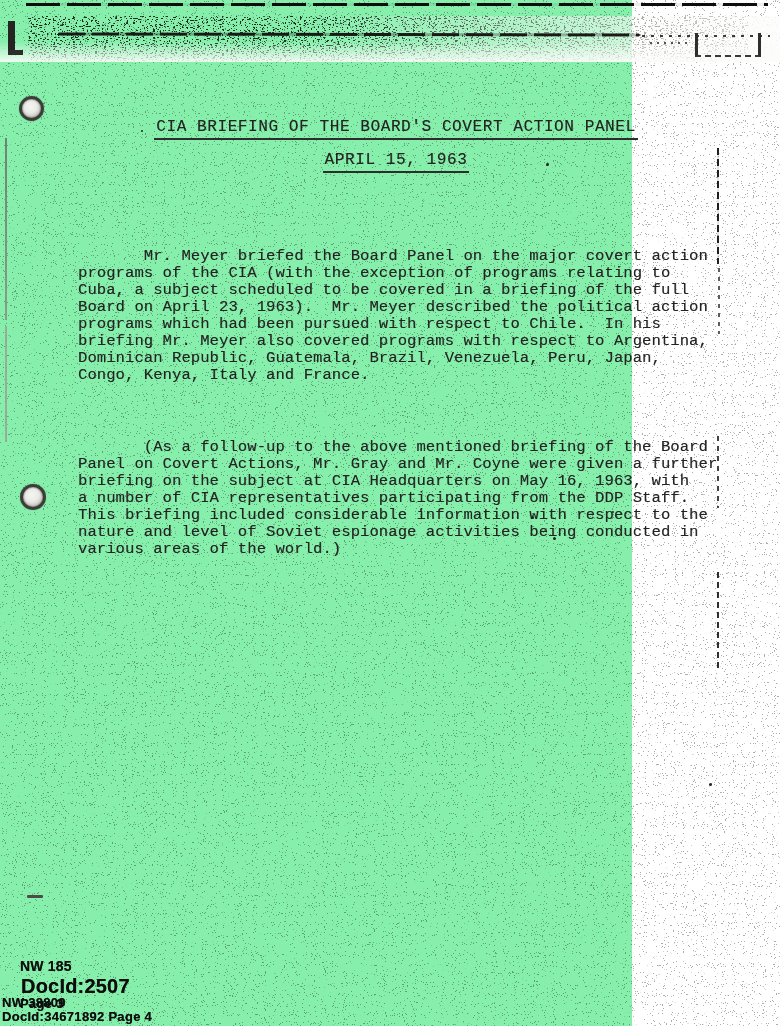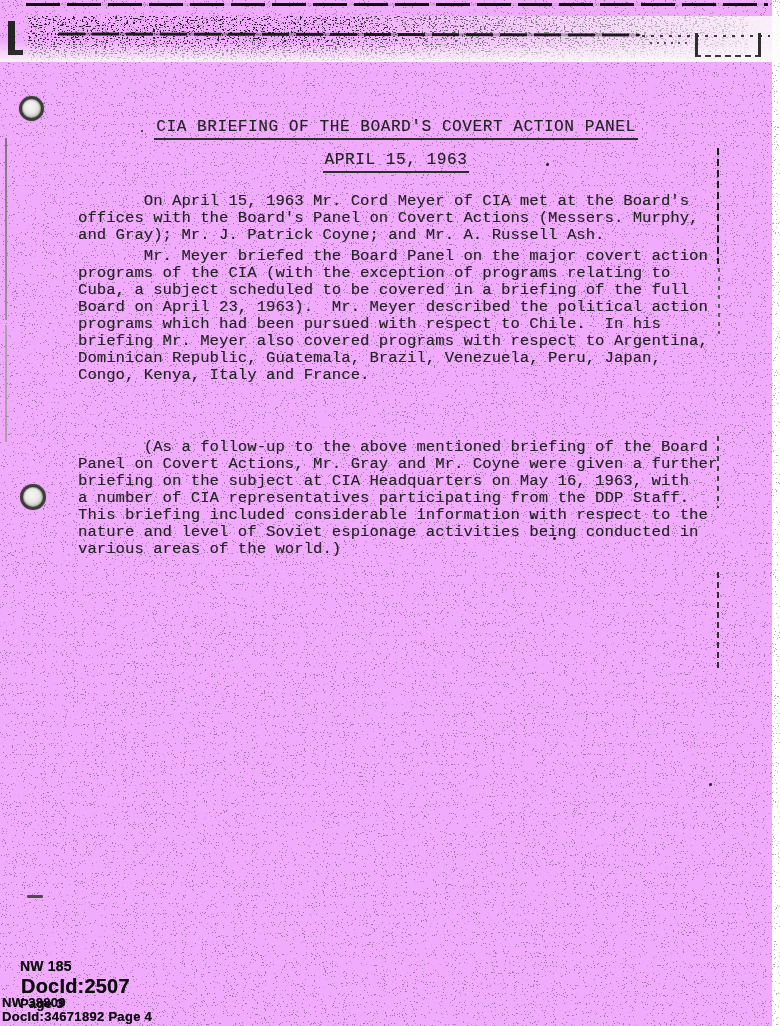--- a/index.html
+++ b/index.html
@@ -2,22 +2,22 @@
 <html><head>
 <meta charset="utf-8">
 <style>
   html,body{margin:0;padding:0;}
   body{
     width:780px;height:1026px;overflow:hidden;
     background:#ffffff;
     font-family:"Liberation Sans", sans-serif;
   }
   .scan-page{
-    position:relative;width:772px;height:1026px;
-    background:#f0abfc;
+    position:relative;width:632px;height:1026px;
+    background:#86efac;
   }
   
   .noise-page{position:absolute;left:0;top:0;z-index:1;pointer-events:none;}
   .noise-band{position:absolute;left:0;top:16px;z-index:1;pointer-events:none;}
   .top-rule{
     position:absolute;left:26px;top:3px;width:742px;height:3px;z-index:2;
     background:repeating-linear-gradient(90deg,#0d0d0d 0 34px,rgba(13,13,13,0.08) 34px 41px);
   }
   .band-smear{
     position:absolute;left:58px;top:33px;width:582px;height:3px;z-index:2;border-radius:2px;
@@ -156,23 +156,20 @@
   <div class="dot dot-f"></div>
   <div class="dot dot-g"></div>
 
   <div class="heading-wrap title type">
     <span class="heading-text">CIA BRIEFING OF THE BOARD'S COVERT ACTION PANEL</span>
   </div>
   <div class="heading-wrap date type">
     <span class="heading-text">APRIL 15, 1963</span>
   </div>
 
-  <div class="para para-1 type">       On April 15, 1963 Mr. Cord Meyer of CIA met at the Board's
-offices with the Board's Panel on Covert Actions (Messers. Murphy,
-and Gray); Mr. J. Patrick Coyne; and Mr. A. Russell Ash.</div>
   <div class="para para-2 type">       Mr. Meyer briefed the Board Panel on the major covert action
 programs of the CIA (with the exception of programs relating to
 Cuba, a subject scheduled to be covered in a briefing of the full
 Board on April 23, 1963).  Mr. Meyer described the political action
 programs which had been pursued with respect to Chile.  In his
 briefing Mr. Meyer also covered programs with respect to Argentina,
 Dominican Republic, Guatemala, Brazil, Venezuela, Peru, Japan,
 Congo, Kenya, Italy and France.</div>
   <div class="para para-3 type">       (As a follow-up to the above mentioned briefing of the Board
 Panel on Covert Actions, Mr. Gray and Mr. Coyne were given a further

